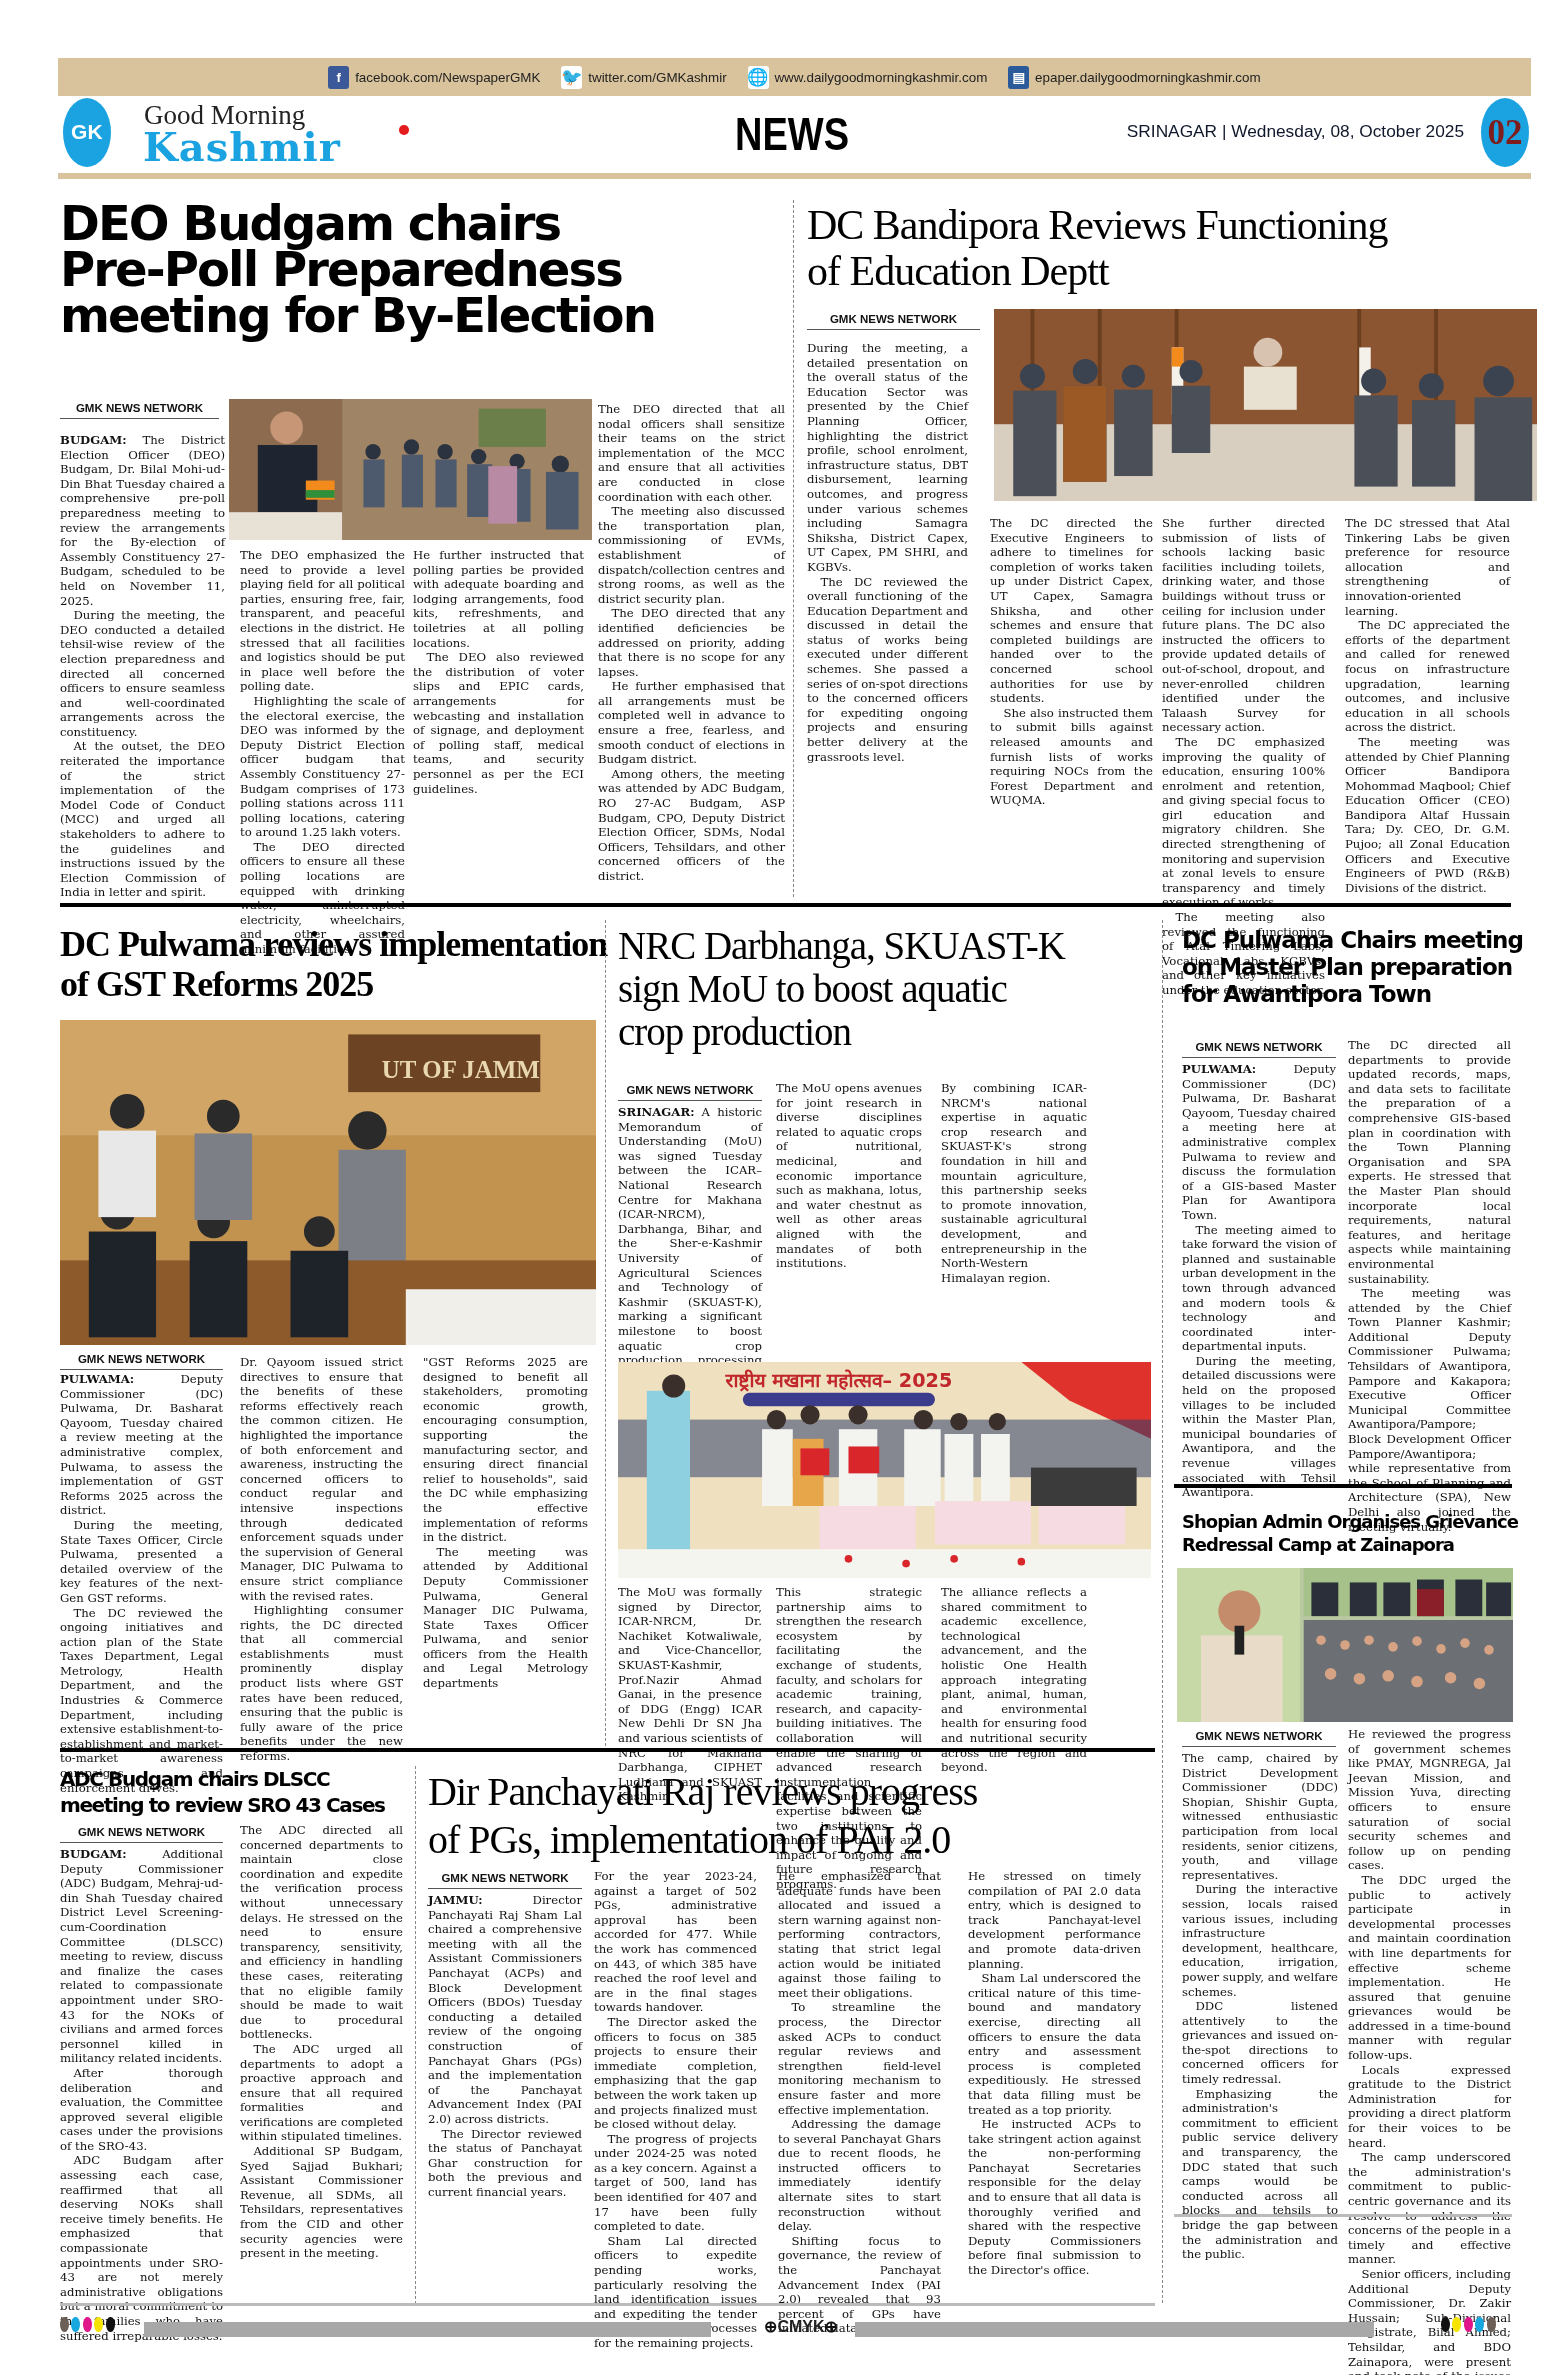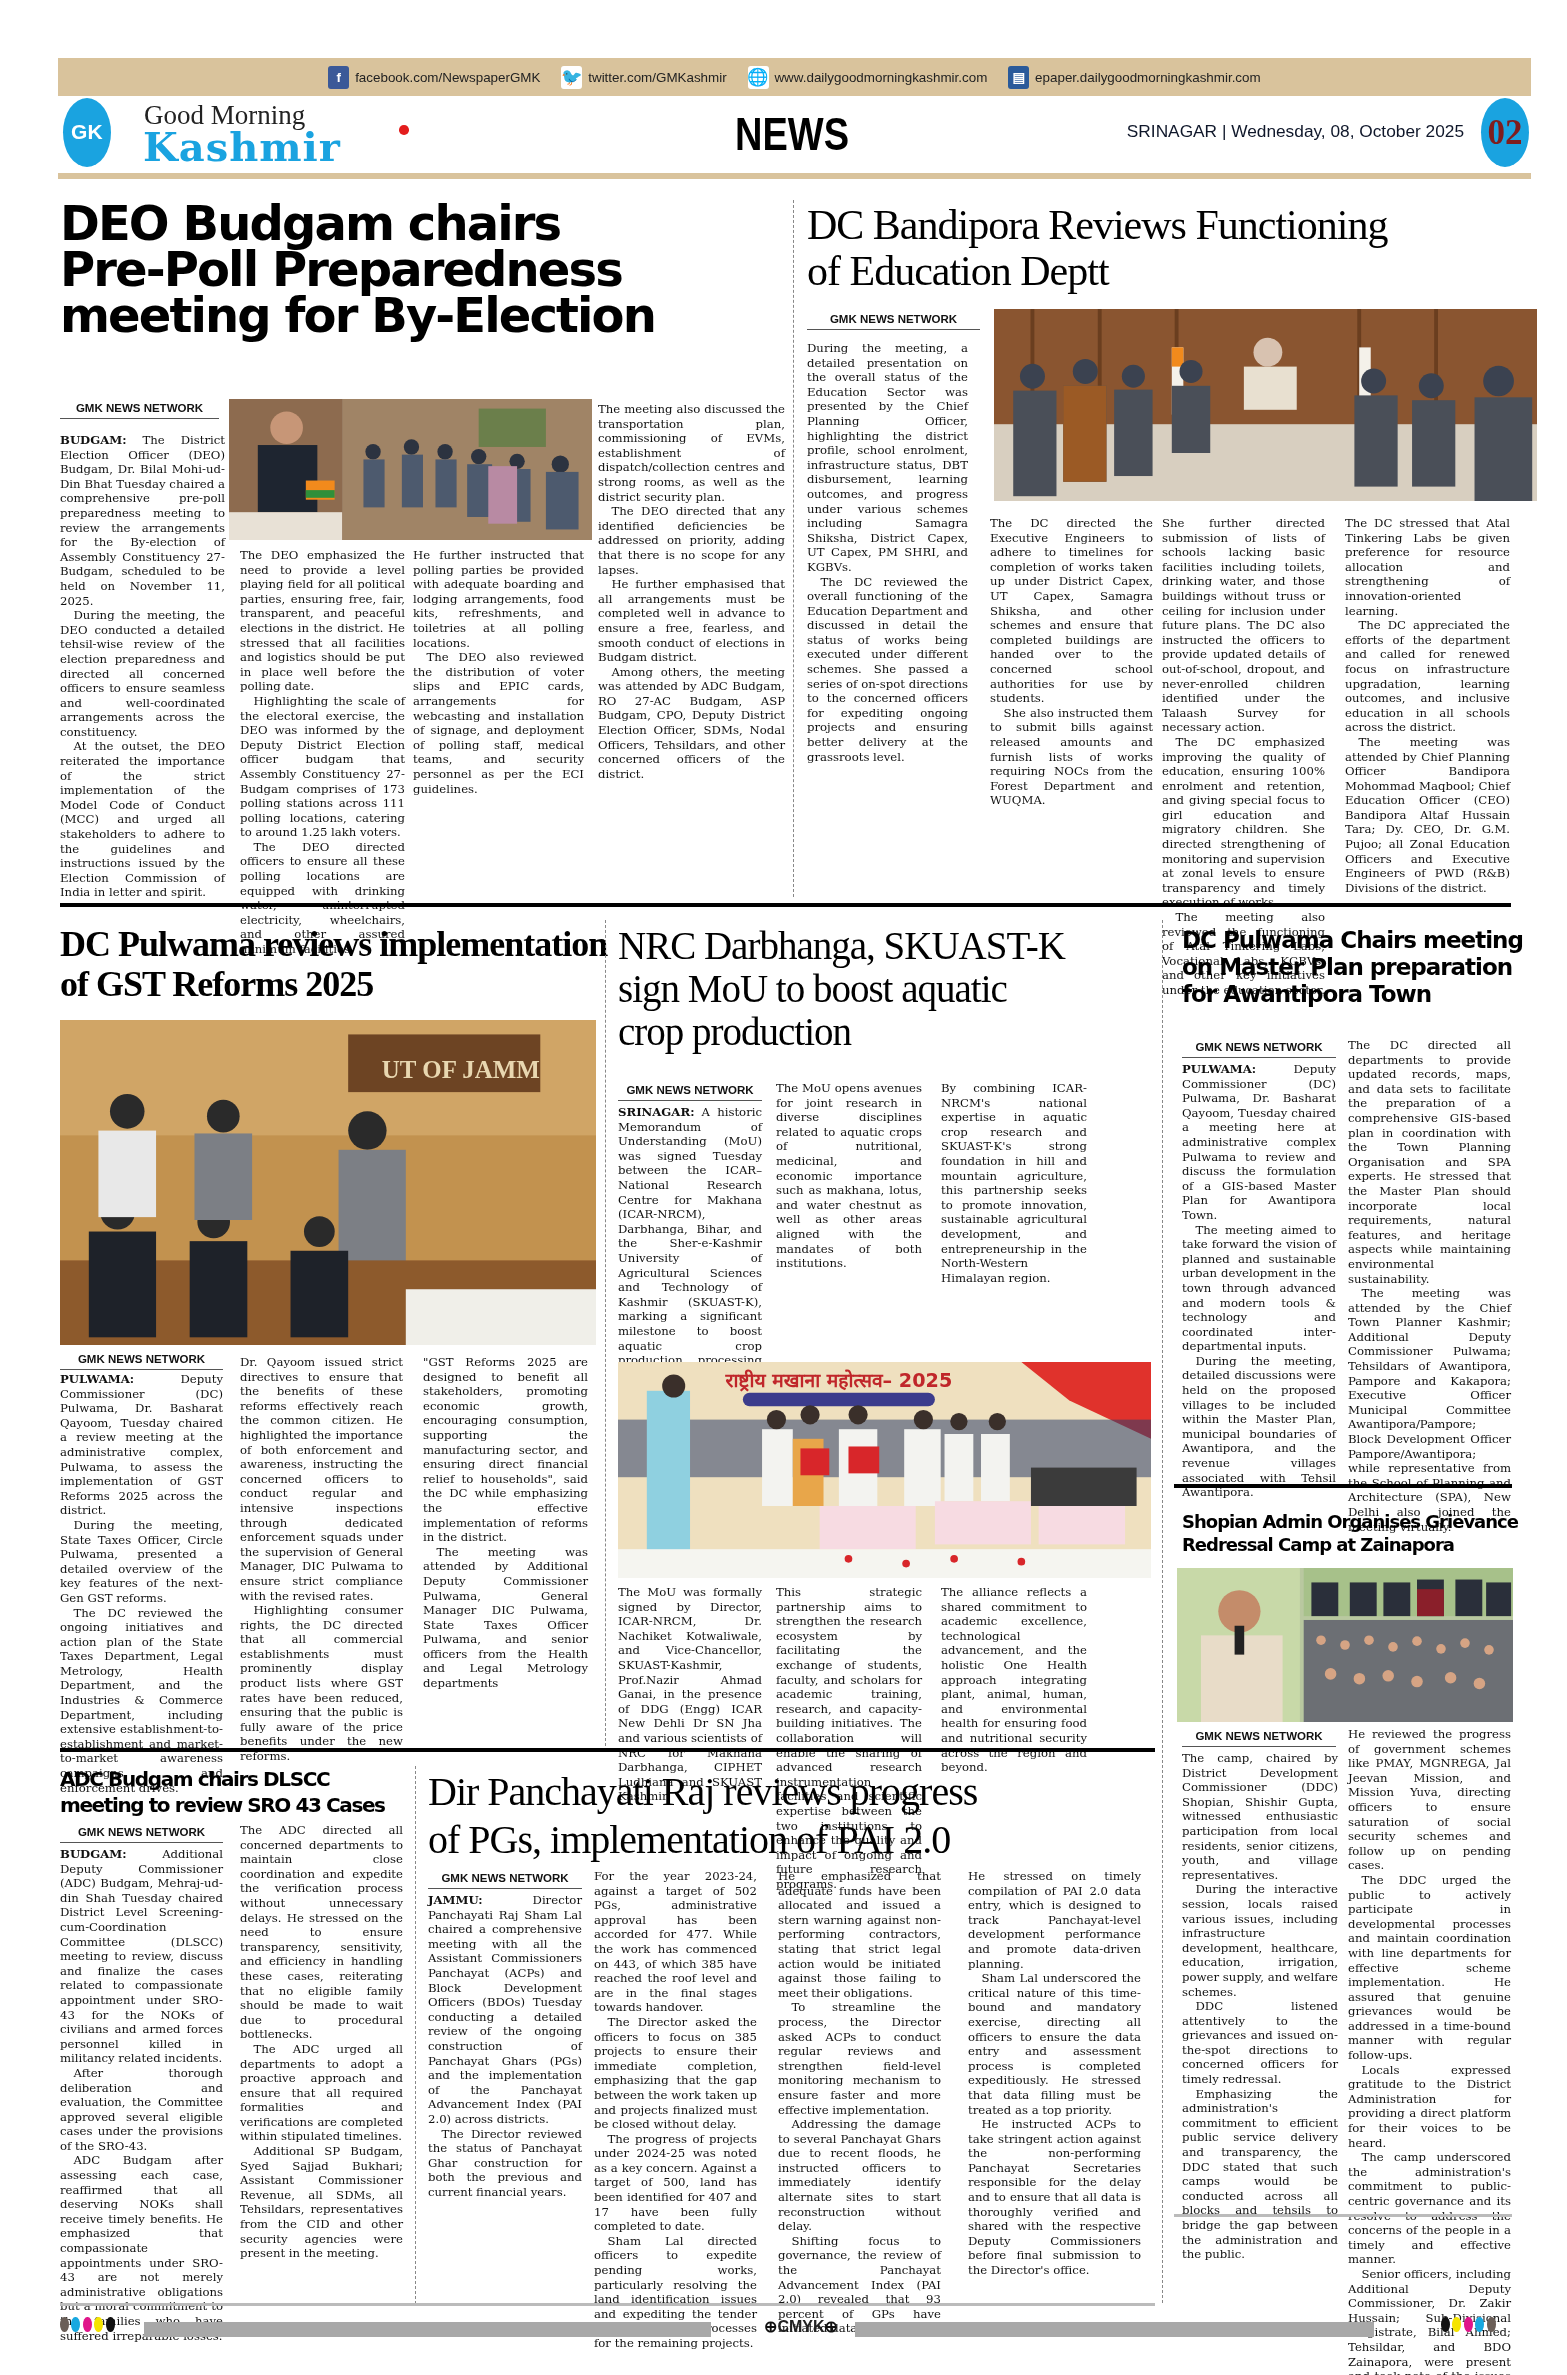--- a/index.html
+++ b/index.html
@@ -124,20 +124,21 @@
 <div class="body" style="position:absolute; left:240px; top:548px; width:165px;">
   <p style="text-indent:0">The DEO emphasized the need to provide a level playing field for all political parties, ensuring free, fair, transparent, and peaceful elections in the district. He stressed that all facilities and logistics should be put in place well before the polling date.</p>
   <p>Highlighting the scale of the electoral exercise, the DEO was informed by the Deputy District Election officer budgam that Assembly Constituency 27-Budgam comprises of 173 polling stations across 111 polling locations, catering to around 1.25 lakh voters.</p>
   <p>The DEO directed officers to ensure all these polling locations are equipped with drinking water, uninterrupted electricity, wheelchairs, and other assured minimum facilities.</p>
 </div>
 <div class="body" style="position:absolute; left:413px; top:548px; width:171px;">
   <p style="text-indent:0">He further instructed that polling parties be provided with adequate boarding and lodging arrangements, food kits, refreshments, and toiletries at all polling locations.</p>
   <p>The DEO also reviewed the distribution of voter slips and EPIC cards, arrangements for webcasting and installation of signage, and deployment of polling staff, medical teams, and security personnel as per the ECI guidelines.</p>
 </div>
 <div class="body" style="position:absolute; left:598px; top:402px; width:187px;">
+  <p style="text-indent:0">The DEO directed that all nodal officers shall sensitize their teams on the strict implementation of the MCC and ensure that all activities are conducted in close coordination with each other.</p>
   <p>The meeting also discussed the transportation plan, commissioning of EVMs, establishment of dispatch/collection centres and strong rooms, as well as the district security plan.</p>
   <p>The DEO directed that any identified deficiencies be addressed on priority, adding that there is no scope for any lapses.</p>
   <p>He further emphasised that all arrangements must be completed well in advance to ensure a free, fearless, and smooth conduct of elections in Budgam district.</p>
   <p>Among others, the meeting was attended by ADC Budgam, RO 27-AC Budgam, ASP Budgam, CPO, Deputy District Election Officer, SDMs, Nodal Officers, Tehsildars, and other concerned officers of the district.</p>
 </div>
 <div class="vdash" style="left:793px; top:200px; height:697px;"></div>
 
 <div class="article hl-serif" style="left:807px; top:202px; width:730px; font-size:42px; line-height:46px;">
   <div>DC Bandipora Reviews Functioning</div>
   <div>of Education Deptt</div>

